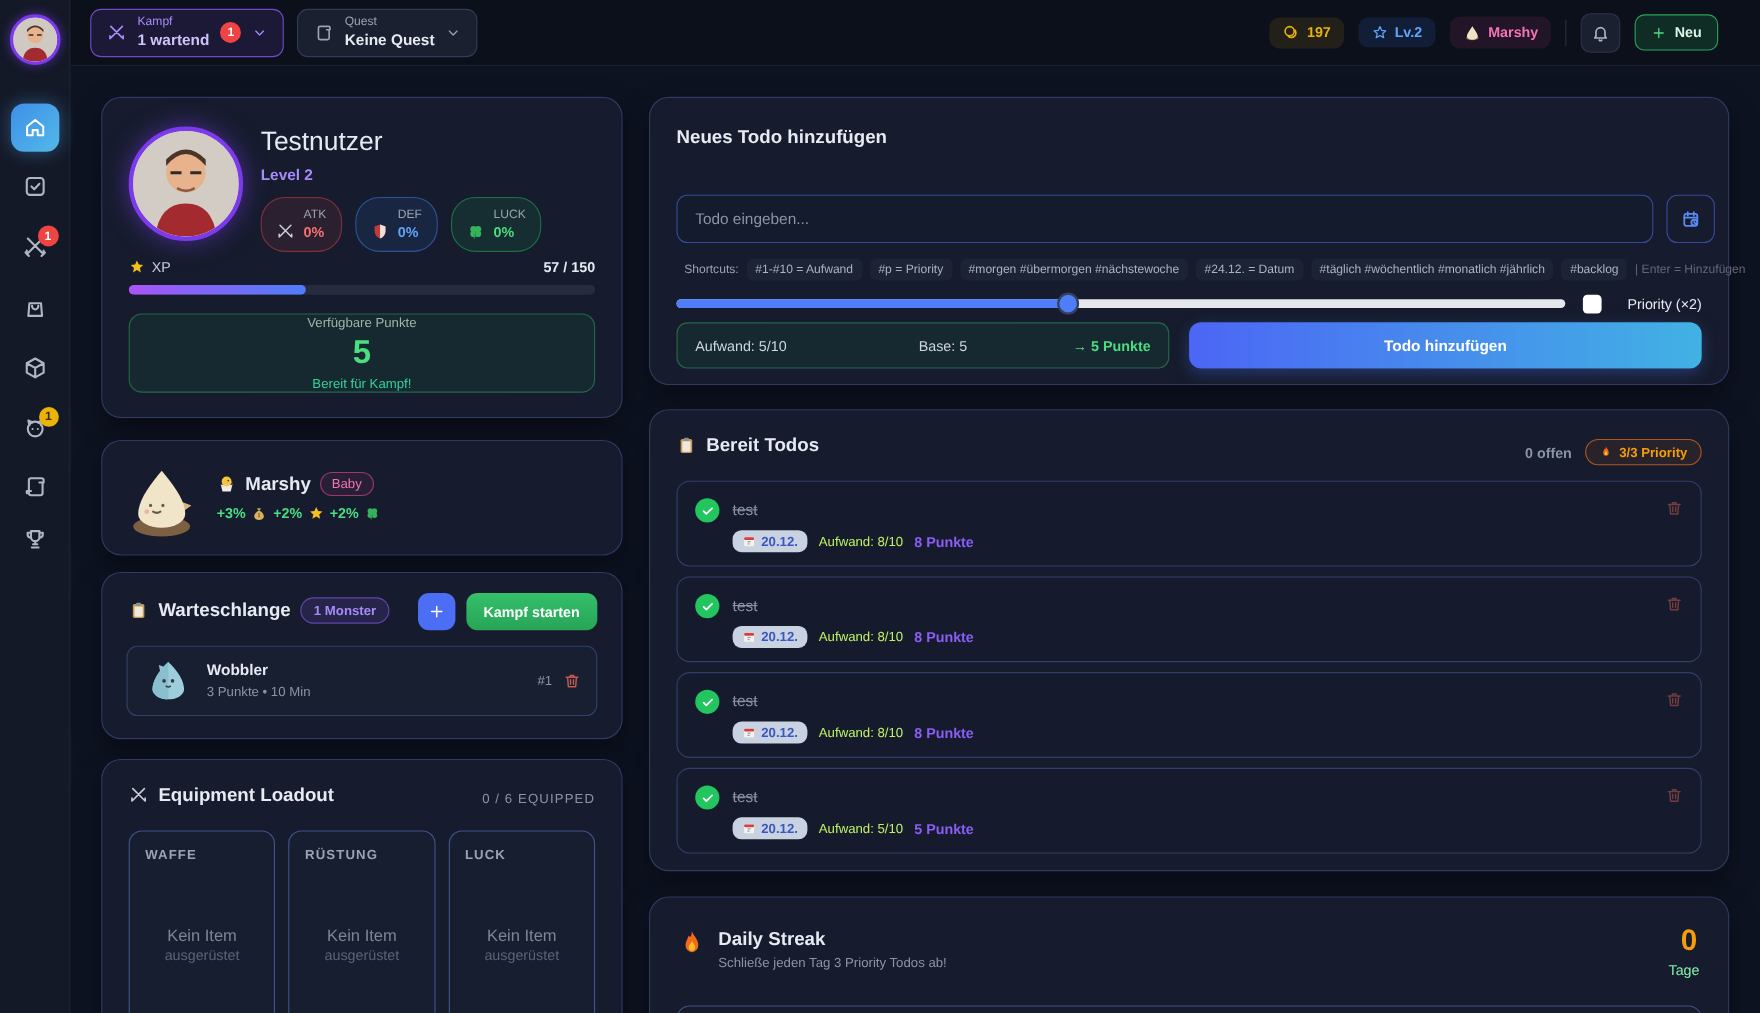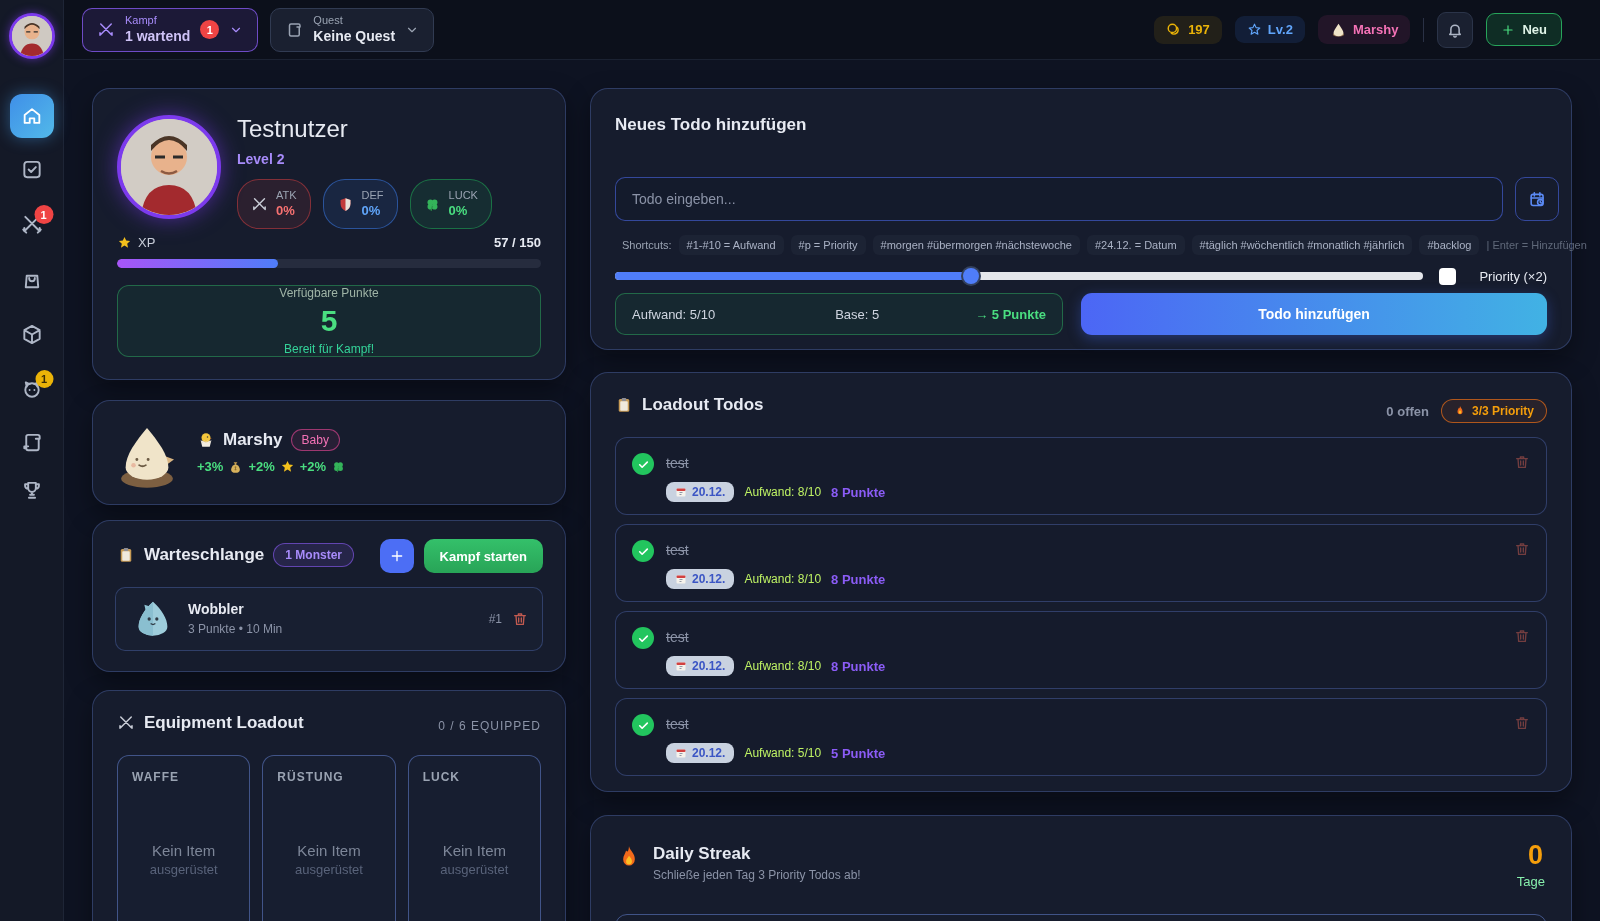--- a/index.html
+++ b/index.html
@@ -51,21 +51,21 @@
   .card { position:absolute; background:#161c2d; border:1.5px solid rgba(86,113,190,.38);
     border-radius:18px; box-shadow:0 10px 26px rgba(0,0,0,.38); }
 
   
   .p-ava { position:absolute; left:24px; top:26px; width:104px; height:104px; border-radius:50%;
     border:4px solid #7c3aed; overflow:hidden; background:#cfc9c2;
     box-shadow:0 0 22px rgba(124,58,237,.55); }
   .p-name { position:absolute; left:144px; top:26px; font-size:24px; font-weight:normal; }
   .p-level { position:absolute; left:144px; top:62px; font-size:14px; font-weight:bold; color:#a78bfa; }
   .stat-row { position:absolute; left:144px; top:90px; display:flex; gap:12px; }
-  .stat-chip { display:flex; align-items:center; gap:8px; padding:9px 13px; border-radius:22px; }
+  .stat-chip { display:flex; align-items:flex-end; gap:8px; padding:9px 13px; border-radius:22px; }
   .stat-atk { background:rgba(239,68,68,.1); border:1px solid rgba(239,68,68,.45); }
   .stat-def { background:rgba(59,130,246,.1); border:1px solid rgba(59,130,246,.5); }
   .stat-luck { background:rgba(34,197,94,.1); border:1px solid rgba(34,197,94,.45); }
   .stat-lbl { font-size:11px; color:#9aa3b2; }
   .stat-val { font-size:13px; font-weight:bold; }
   .stat-atk .stat-val { color:#f87171; } .stat-def .stat-val { color:#60a5fa; }
   .stat-luck .stat-val { color:#4ade80; }
   .xp-row { position:absolute; left:24px; right:24px; top:146px; display:flex;
     justify-content:space-between; font-size:13px; }
   .xp-left { display:flex; align-items:center; gap:6px; color:#c8cdd9; }
@@ -545,21 +545,21 @@
     </div>
   </div>
 
   <div class="card" style="left:526px; top:312px; width:982px; height:420px;">
     <div class="sec-head">
       <svg viewBox="0 0 24 24" width="18" height="18">
         <rect x="5" y="4" width="14" height="17" rx="2" fill="#c79b56"></rect>
         <rect x="7" y="7" width="10" height="12.5" rx="1" fill="#efe9dd"></rect>
         <rect x="9" y="2.5" width="6" height="4" rx="1.2" fill="#8f8f96"></rect>
         </svg>
-      <span class="sec-title">Loadout Todos</span>
+      <span class="sec-title">Bereit Todos</span>
     </div>
     <div class="todos-right">
       <span class="open-count">0 offen</span>
       <span class="prio-badge">
         <svg viewBox="0 0 24 24" width="12" height="12">
           <path d="M12 2 C13 6 17 8 17 13 a5 5.5 0 0 1 -10 0 C7 10 9 8 9.5 5.5 C10.5 7 11.5 7.5 12 2 z" fill="#f26a1b"></path>
           <path d="M12 10 c1.5 2 2.5 3 2.5 4.7 a2.5 2.8 0 0 1 -5 0 C9.5 13 11 12 12 10 z" fill="#fbbf24"></path>
           </svg>
         <span>3/3 Priority</span>
       </span>

